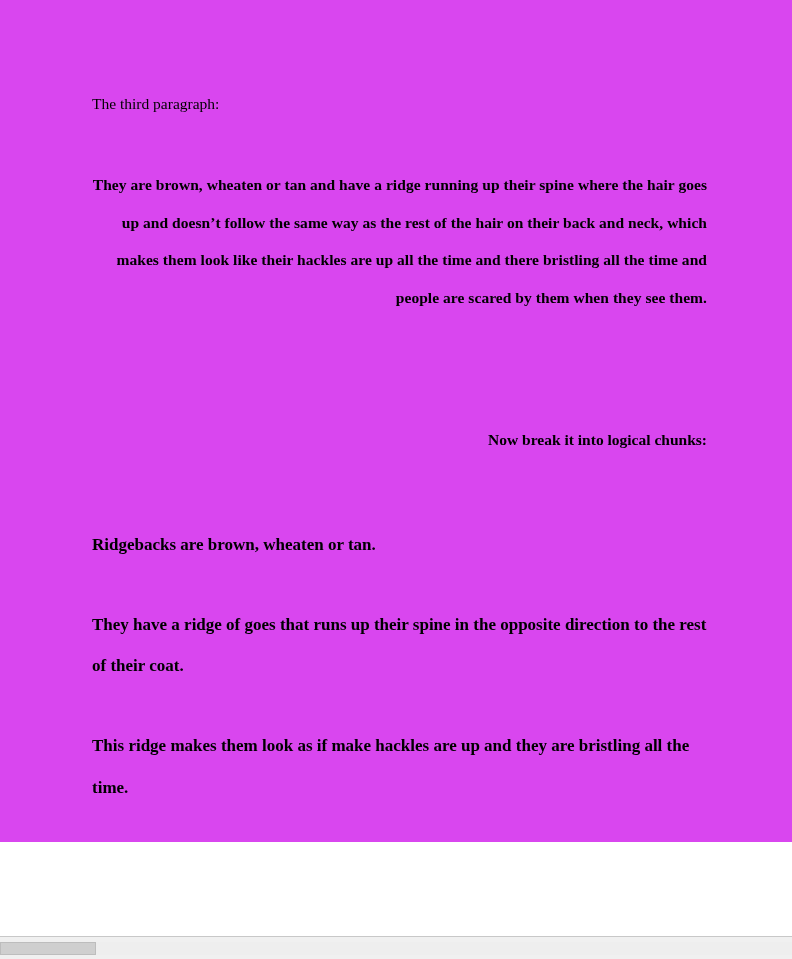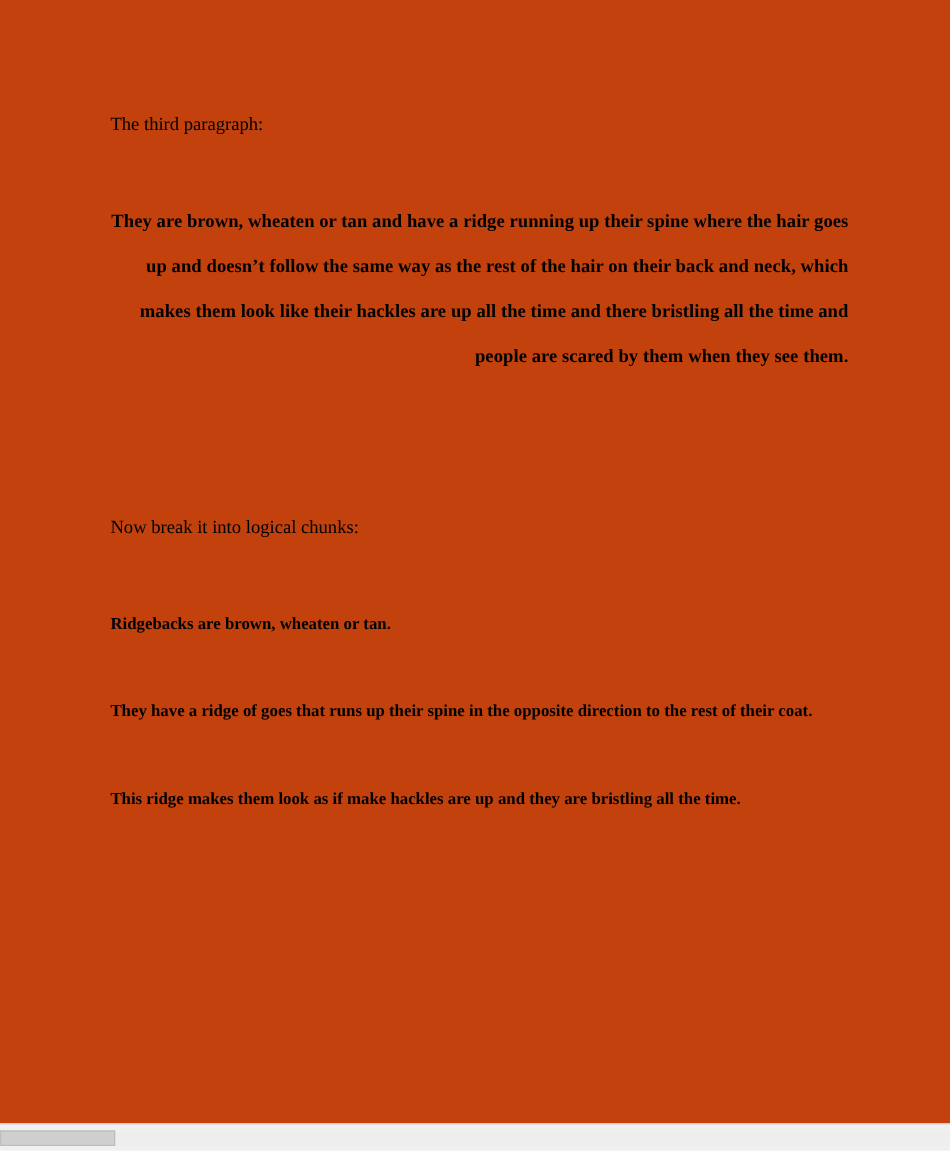--- a/index.html
+++ b/index.html
@@ -13,22 +13,22 @@
     position: relative;
     overflow: hidden;
     font-family: "Liberation Serif", serif;
     color: #000000;
   }
   .page {
     position: absolute;
     top: 0;
     left: 0;
     width: 792px;
-    height: 936px;
-    background: #c2410c;
+    height: 842px;
+    background: #d946ef;
     box-sizing: border-box;
   }
   .doc-body {
     position: absolute;
     left: 92px;
     top: 92px;
     width: 615px;
   }
   .para {
     margin: 0;
@@ -43,26 +43,27 @@
   .para.quoted {
     font-weight: bold;
     line-height: 2.42;
     letter-spacing: 0.05px;
     text-align: right;
   }
   .spacer-large {
     height: 112px;
   }
   .para.lead {
-    font-weight: normal;
-    margin-bottom: 52px;
+    font-weight: bold;
+    margin-bottom: 72px;
+    text-align: right;
   }
   .chunk {
     font-weight: bold;
-    font-size: 14px;
+    font-size: 17px;
     line-height: 2.42;
     margin: 0 0 39px 0;
   }
   .chunk:last-child {
     margin-bottom: 0;
   }
   .bottom-bar {
     position: absolute;
     left: 0;
     top: 936px;

